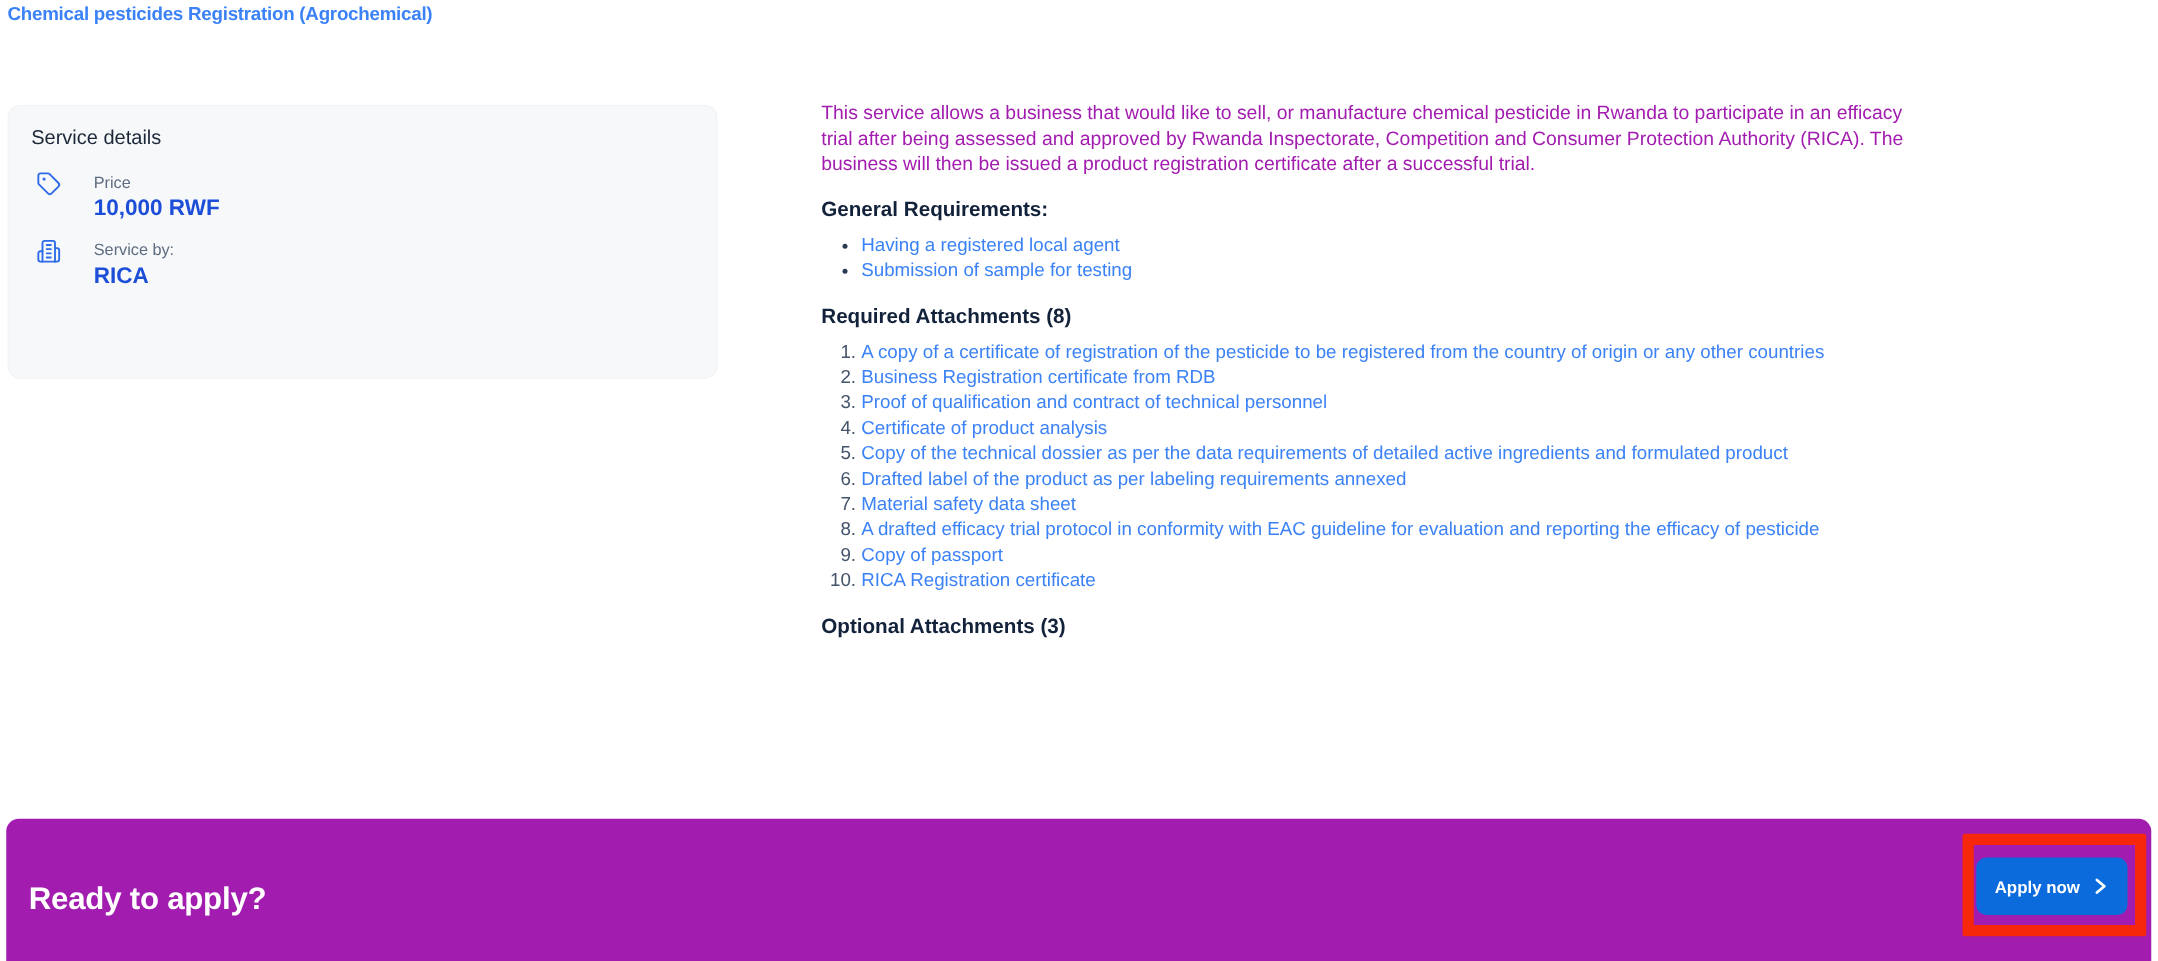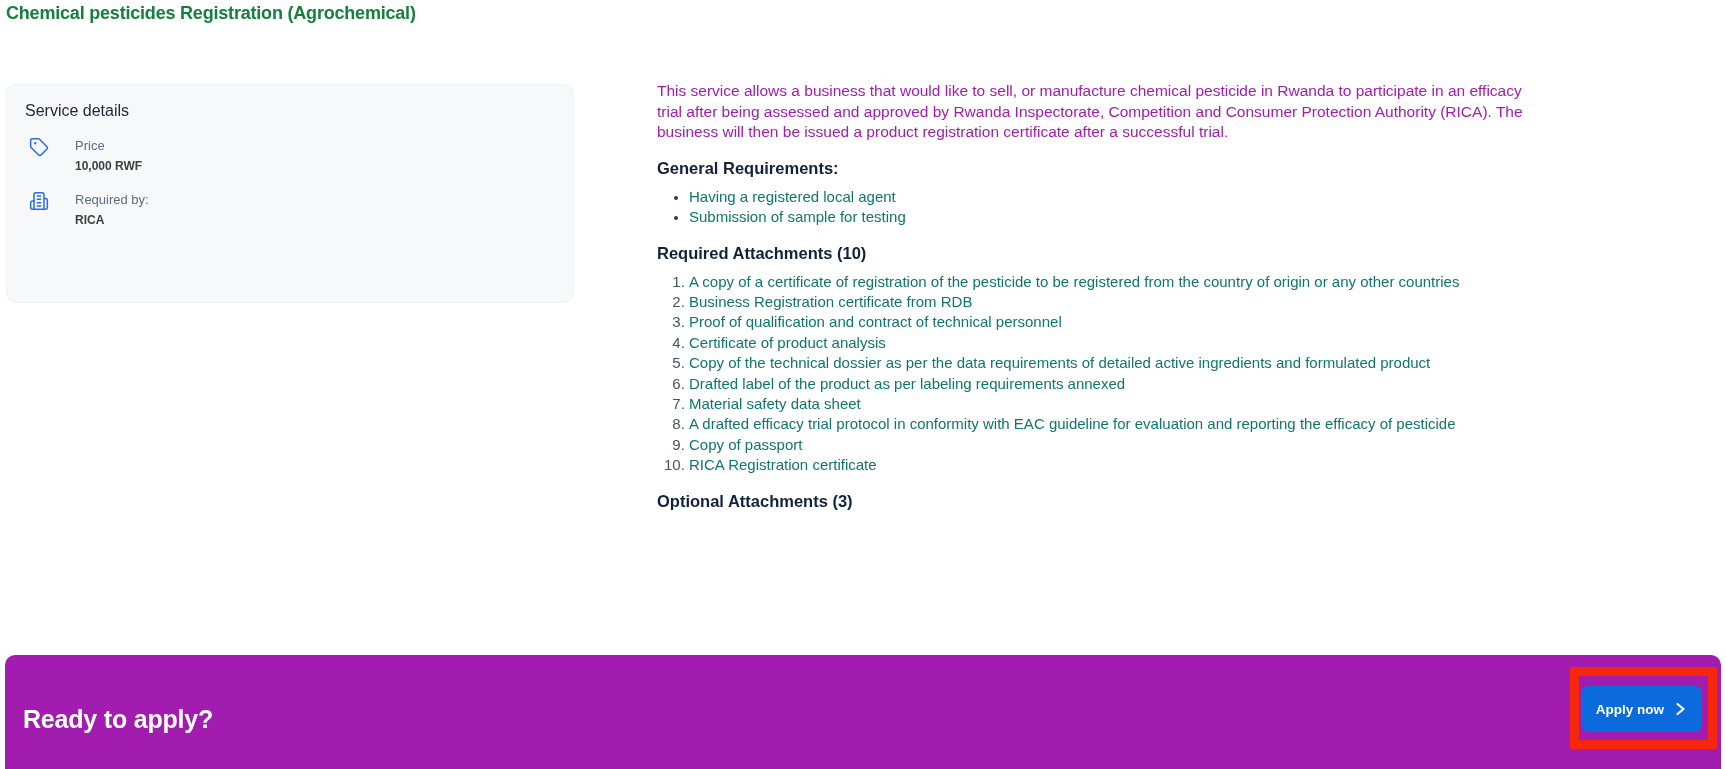--- a/index.html
+++ b/index.html
@@ -2,44 +2,44 @@
 <html><head>
 <meta charset="utf-8">
 <style>
   * { margin:0; padding:0; box-sizing:border-box; }
   html,body { background:#ffffff; }
   body { font-family:"Liberation Sans","DejaVu Sans",sans-serif; }
   .page { position:relative; width:1726px; height:769px; background:#fff; overflow:hidden; }
 
   .page-title {
     position:absolute; left:6px; top:3px;
-    font-size:18px; font-weight:700; color:#15803d; letter-spacing:-0.2px;
+    font-size:15px; font-weight:700; color:#3b82f6; letter-spacing:-0.2px;
   }
 
   
   .card {
     position:absolute; left:6px; top:84px; width:568px; height:219px;
     background:#F7F8FA; border:1px solid #F1F3F6; border-radius:10px;
     padding:17px 18px;
   }
   .card-title { font-size:16px; font-weight:400; color:#1B2738; margin-bottom:17px; }
   .card-row { display:flex; align-items:flex-start; margin-bottom:15px; }
   .card-row .icon-cell { width:20px; margin-left:4px; margin-right:26px; flex:none; }
   .card-row .icon-cell svg { display:block; width:20px; height:20px; }
   .row-label { font-size:13px; color:#5D6C80; line-height:17px; margin-bottom:3px; }
-  .row-value { font-size:12px; font-weight:700; color:#404040; line-height:19px; }
+  .row-value { font-size:18px; font-weight:700; color:#1d4ed8; line-height:19px; }
 
   
   .main { position:absolute; left:657px; top:81px; width:880px; color:#44546A; }
   .description { font-size:15.5px; line-height:20.6px; color:#a21caf; margin:0 0 12px 0; }
   .section-heading {
     font-size:16.5px; font-weight:700; color:#13223B; margin:14px 0 8px 0; line-height:22px;
   }
   .main ul, .main ol { margin:0 0 10px 0; padding-left:32px; }
-  .main li { font-size:15px; line-height:20.4px; color:#0f766e; }
+  .main li { font-size:15px; line-height:20.4px; color:#3b82f6; }
   .main ul li::marker { color:#2B3A52; font-size:13px; }
   .main ol li::marker { color:#44546A; }
 
   
   .banner {
     position:absolute; left:5px; top:655px; width:1716px; height:128px;
     background:#a21caf; border-radius:10px;
     display:flex; align-items:center;
   }
   .banner-heading {
@@ -88,37 +88,37 @@
           <path d="M6 22V4a2 2 0 0 1 2-2h8a2 2 0 0 1 2 2v18Z"></path>
           <path d="M6 12H4a2 2 0 0 0-2 2v6a2 2 0 0 0 2 2h2"></path>
           <path d="M18 9h2a2 2 0 0 1 2 2v9a2 2 0 0 1-2 2h-2"></path>
           <path d="M10 6h4"></path>
             <path d="M10 10h4"></path>
             <path d="M10 14h4"></path>
             <path d="M10 18h4"></path>
         </svg>
       </span>
       <div>
-        <div class="row-label">Required by:</div>
+        <div class="row-label">Service by:</div>
         <div class="row-value">RICA</div>
       </div>
     </div>
   </div>
 
   <div class="main">
     <p class="description">This service allows a business that would like to sell, or manufacture chemical pesticide in Rwanda to participate in an efficacy trial after being assessed and approved by Rwanda Inspectorate, Competition and Consumer Protection Authority (RICA). The business will then be issued a product registration certificate after a successful trial.</p>
 
     <h3 class="section-heading">General Requirements:</h3>
     <ul>
 
     <li>Having a registered local agent</li>
         <li>Submission of sample for testing</li>
       </ul>
 
-    <h3 class="section-heading">Required Attachments (10)</h3>
+    <h3 class="section-heading">Required Attachments (8)</h3>
     <ol>
 
     <li>A copy of a certificate of registration of the pesticide to be registered from the country of origin or any other countries</li>
         <li>Business Registration certificate from RDB</li>
         <li>Proof of qualification and contract of technical personnel</li>
         <li>Certificate of product analysis</li>
         <li>Copy of the technical dossier as per the data requirements of detailed active ingredients and formulated product</li>
         <li>Drafted label of the product as per labeling requirements annexed</li>
         <li>Material safety data sheet</li>
         <li>A drafted efficacy trial protocol in conformity with EAC guideline for evaluation and reporting the efficacy of pesticide</li>

